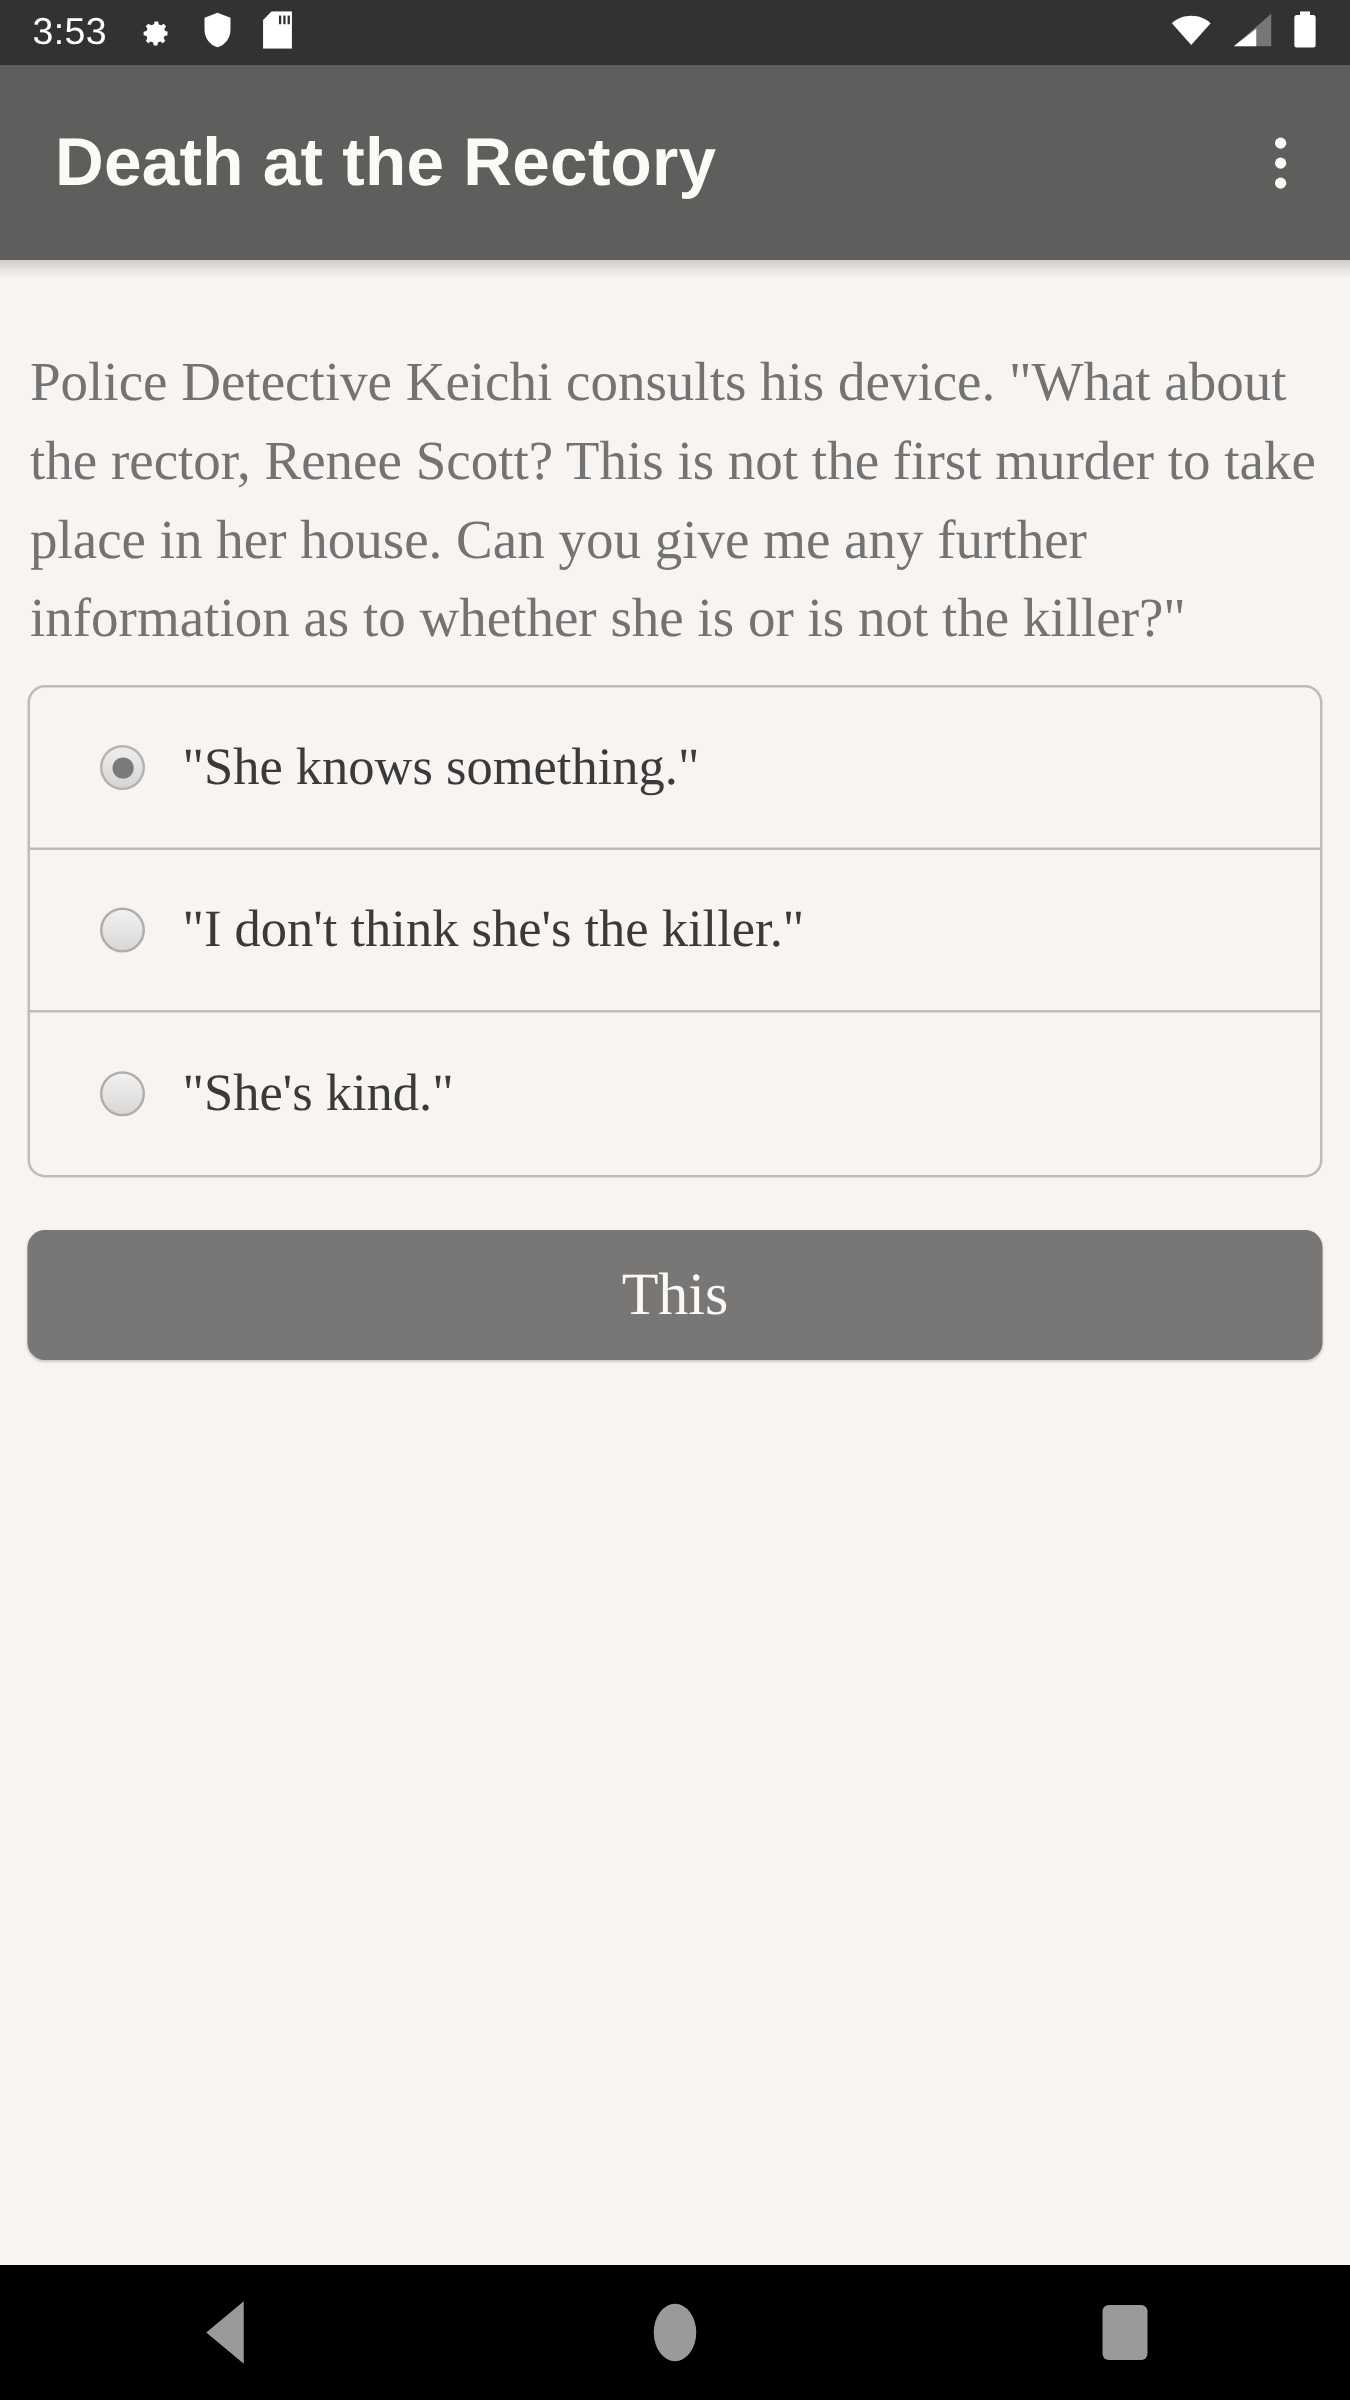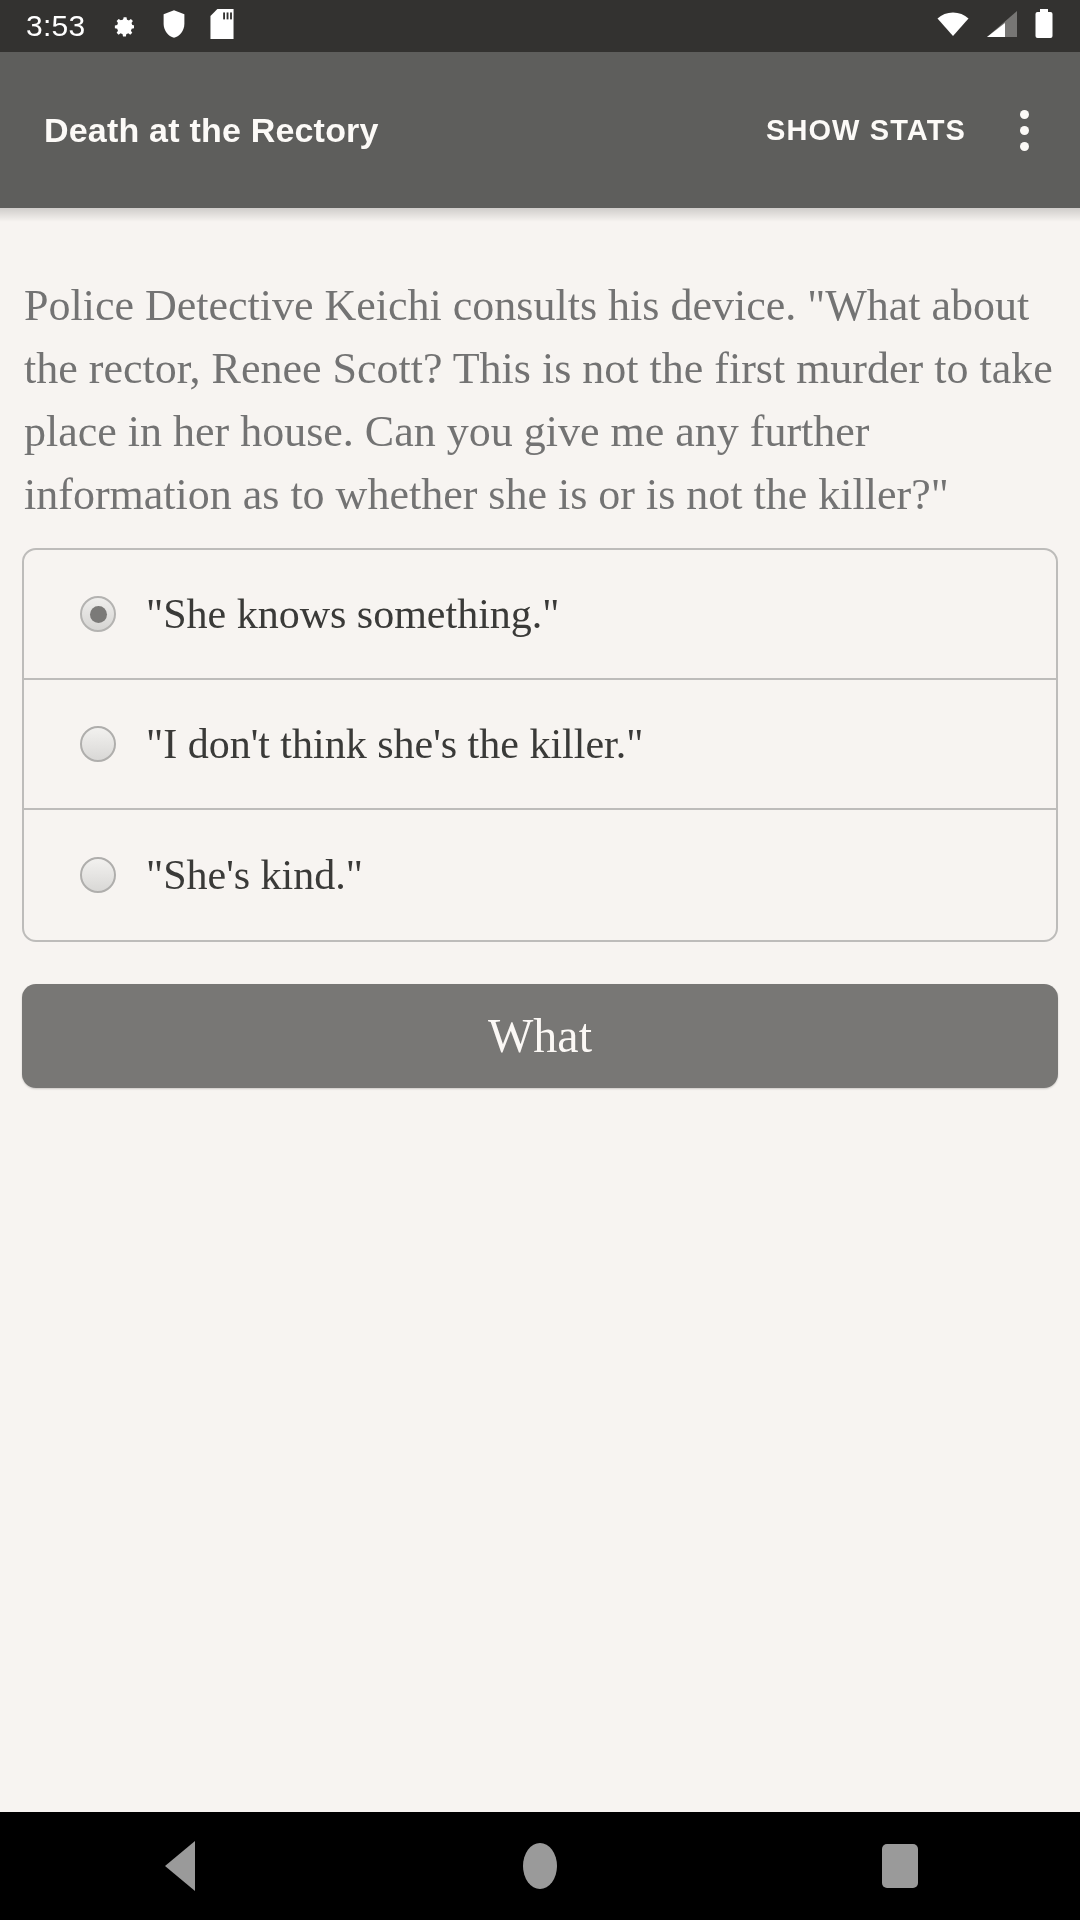--- a/index.html
+++ b/index.html
@@ -49,21 +49,21 @@
     height: 156px;
     background: #5E5E5C;
     display: flex;
     align-items: center;
     padding: 0 22px 0 44px;
     box-sizing: border-box;
     position: relative;
   }
   .app-title {
     color: #FCFAF7;
-    font-size: 34px;
+    font-size: 54px;
     font-weight: bold;
     font-family: "Liberation Sans", sans-serif;
     flex: 1;
     white-space: nowrap;
     letter-spacing: 0.2px;
   }
   .app-action {
     color: #FCFAF7;
     font-size: 29px;
     font-weight: bold;
@@ -262,21 +262,20 @@
       <svg width="20" height="30" viewBox="0 0 20 30">
         <rect x="6" y="0" width="8" height="4" fill="#FFFFFF"></rect>
         <rect x="1.5" y="3" width="17" height="26" rx="2" fill="#FFFFFF"></rect>
       </svg>
     </span>
   </div>
 </div>
 
 <div class="app-bar">
   <div class="app-title">Death at the Rectory</div>
-  <div class="app-action">SHOW STATS</div>
   <div class="overflow-btn">
     <i></i>
     <i></i>
     <i></i>
   </div>
 </div>
 <div class="app-bar-shadow"></div>
 
 <div class="content">
 
@@ -295,21 +294,21 @@
     </div>
 
     <div class="radio-option">
       <span class="radio-dot"></span>
       <span class="radio-label">"She's kind."</span>
     </div>
 
   </div>
 
   <div class="next-button">
-    <span class="next-label">What</span>
+    <span class="next-label">This</span>
   </div>
 
 </div>
 
 <div class="nav-bar">
   <div class="nav-btn">
     <span class="nav-back"></span>
   </div>
   <div class="nav-btn">
     <span class="nav-home"></span>

